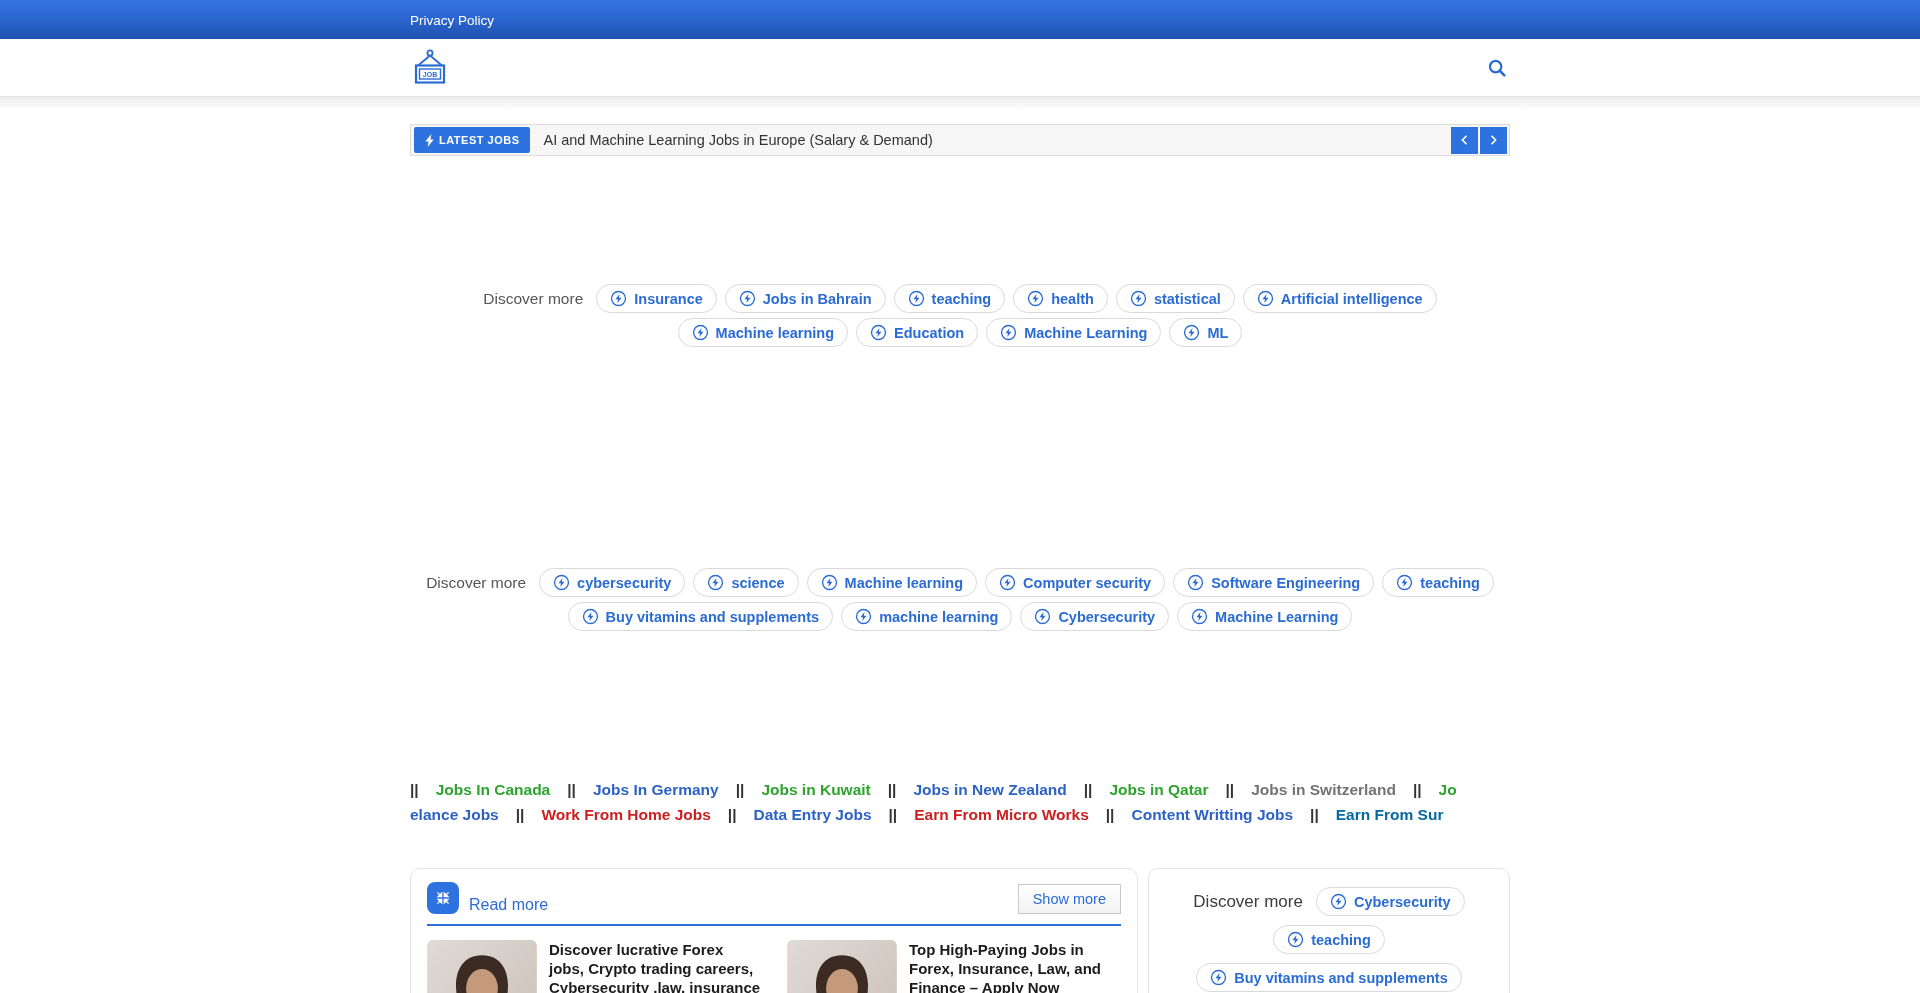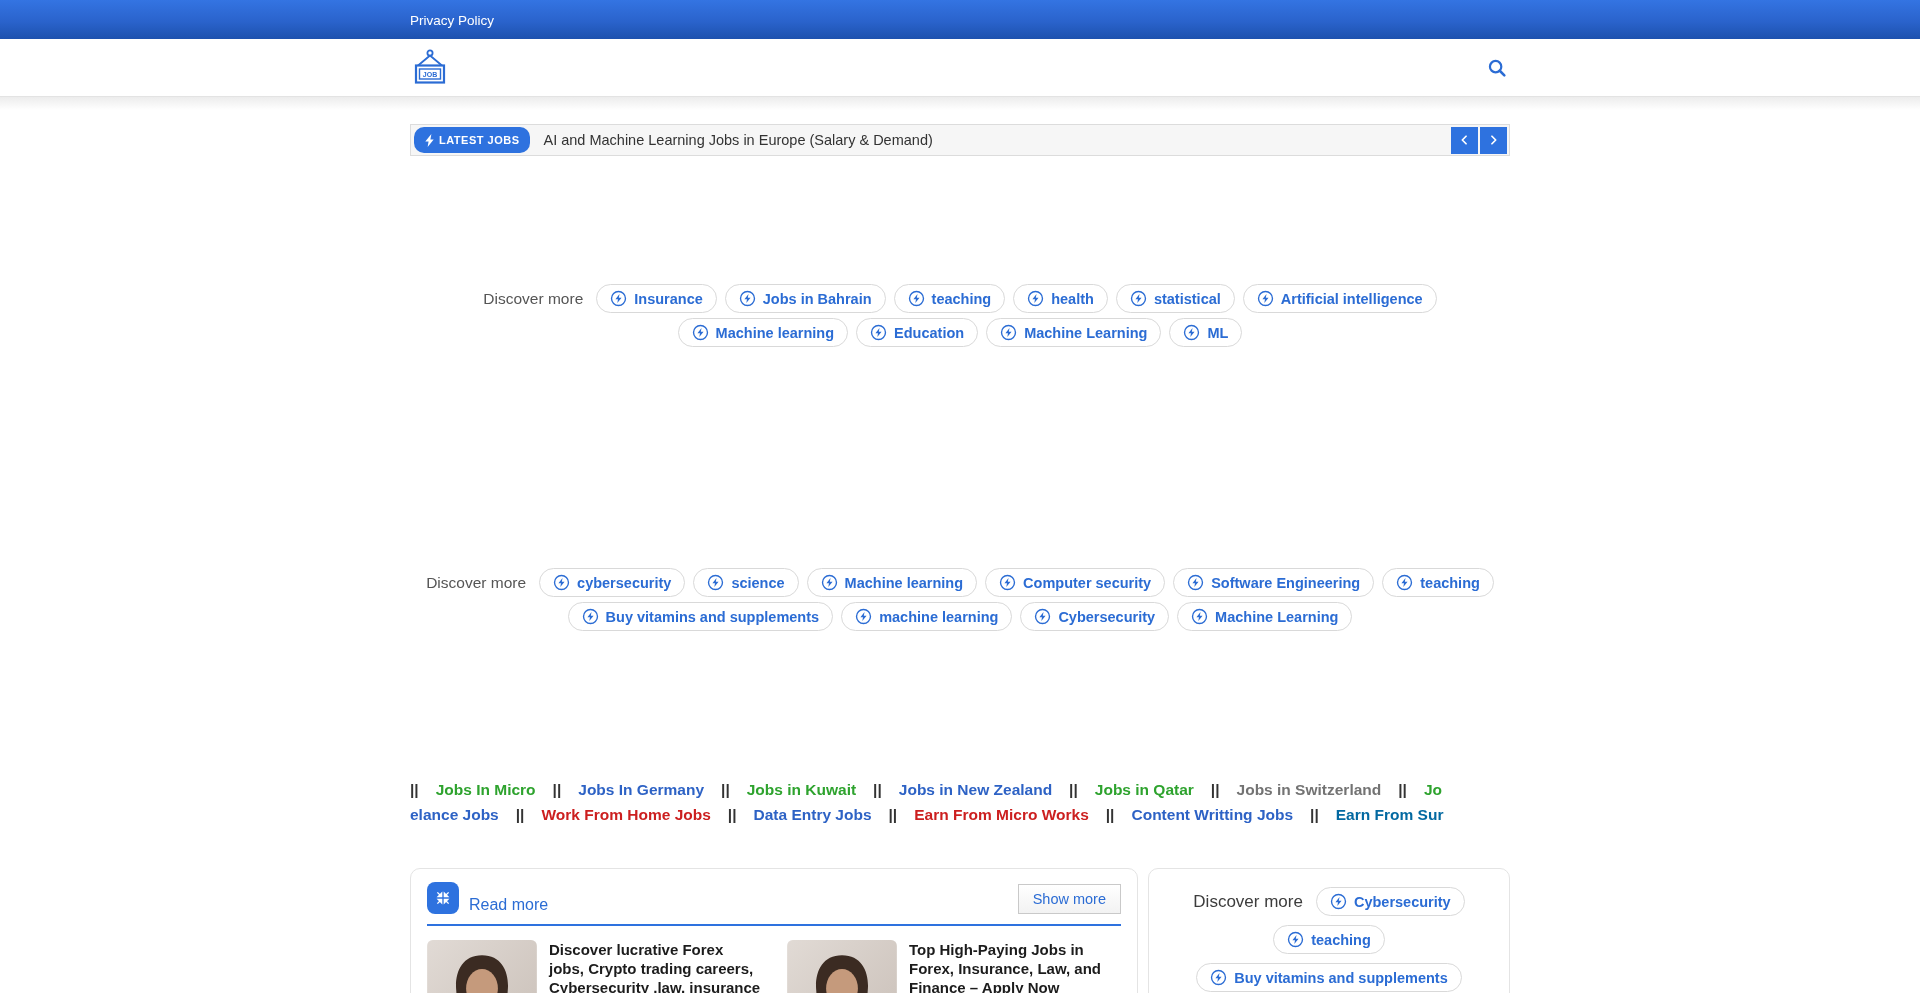--- a/index.html
+++ b/index.html
@@ -22,21 +22,21 @@
   .header-inner { width:1100px; margin:0 auto; height:57px; display:flex; align-items:center; justify-content:space-between; }
   .header-shadow { height:13px; background:linear-gradient(#ececec,#ffffff); }
   .logo { display:flex; align-items:center; cursor:pointer; }
   .search-btn { background:none; border:none; padding:2px; cursor:pointer; display:flex; }
 
   .main { width:1100px; margin:0 auto; }
 
   
   .ticker { margin-top:14px; height:32px; background:#f6f6f6; border:1px solid #dcdcdc; display:flex; align-items:center; }
   .ticker-badge { background:#2e72df; color:#fff; font-size:11px; font-weight:700; letter-spacing:.5px;
-    display:flex; align-items:center; gap:5px; padding:0 11px; height:26px; margin-left:3px; border-radius:10px; flex:none; }
+    display:flex; align-items:center; gap:5px; padding:0 11px; height:26px; margin-left:3px; border-radius:2px; flex:none; }
   .ticker-headline { margin-left:13px; font-size:14.5px; color:#333; cursor:pointer; }
   .ticker-nav { margin-left:auto; display:flex; gap:2px; margin-right:2px; }
   .ticker-arrow { width:27px; height:27px; background:#2e72df; border:none; display:flex; align-items:center; justify-content:center; cursor:pointer; }
 
   
   .discover { display:flex; flex-wrap:wrap; justify-content:center; align-items:center; column-gap:8px; row-gap:5px; }
   .discover-1 { margin-top:128px; }
   .discover-2 { margin-top:221px; }
   .discover-label { color:#555; font-size:15.5px; margin-right:5px; }
   .repeat-wrap { display:contents; }
@@ -249,21 +249,21 @@
           <circle cx="10" cy="10" r="8.2" fill="none" stroke="currentColor" stroke-width="1.6"></circle>
           <path d="M11.2 4.6 L6.4 10.8 H9.4 L8.6 15.4 L13.6 9 H10.4 Z" fill="currentColor"></path>
         </svg>
         <span>Machine Learning</span>
       </button></span>
   </div>
 
   <div class="marquee">
     <div class="mq-line">
         <a href="#" class="mq-item" style="color: rgb(51, 51, 51);">||</a>
-        <a href="#" class="mq-item" style="color: rgb(46, 163, 46);">Jobs In Micro</a>
+        <a href="#" class="mq-item" style="color: rgb(46, 163, 46);">Jobs In Canada</a>
         <a href="#" class="mq-item" style="color: rgb(51, 51, 51);">||</a>
         <a href="#" class="mq-item" style="color: rgb(45, 98, 197);">Jobs In Germany</a>
         <a href="#" class="mq-item" style="color: rgb(51, 51, 51);">||</a>
         <a href="#" class="mq-item" style="color: rgb(46, 163, 46);">Jobs in Kuwait</a>
         <a href="#" class="mq-item" style="color: rgb(51, 51, 51);">||</a>
         <a href="#" class="mq-item" style="color: rgb(45, 98, 197);">Jobs in New Zealand</a>
         <a href="#" class="mq-item" style="color: rgb(51, 51, 51);">||</a>
         <a href="#" class="mq-item" style="color: rgb(46, 163, 46);">Jobs in Qatar</a>
         <a href="#" class="mq-item" style="color: rgb(51, 51, 51);">||</a>
         <a href="#" class="mq-item" style="color: #737373;">Jobs in Switzerland</a>

